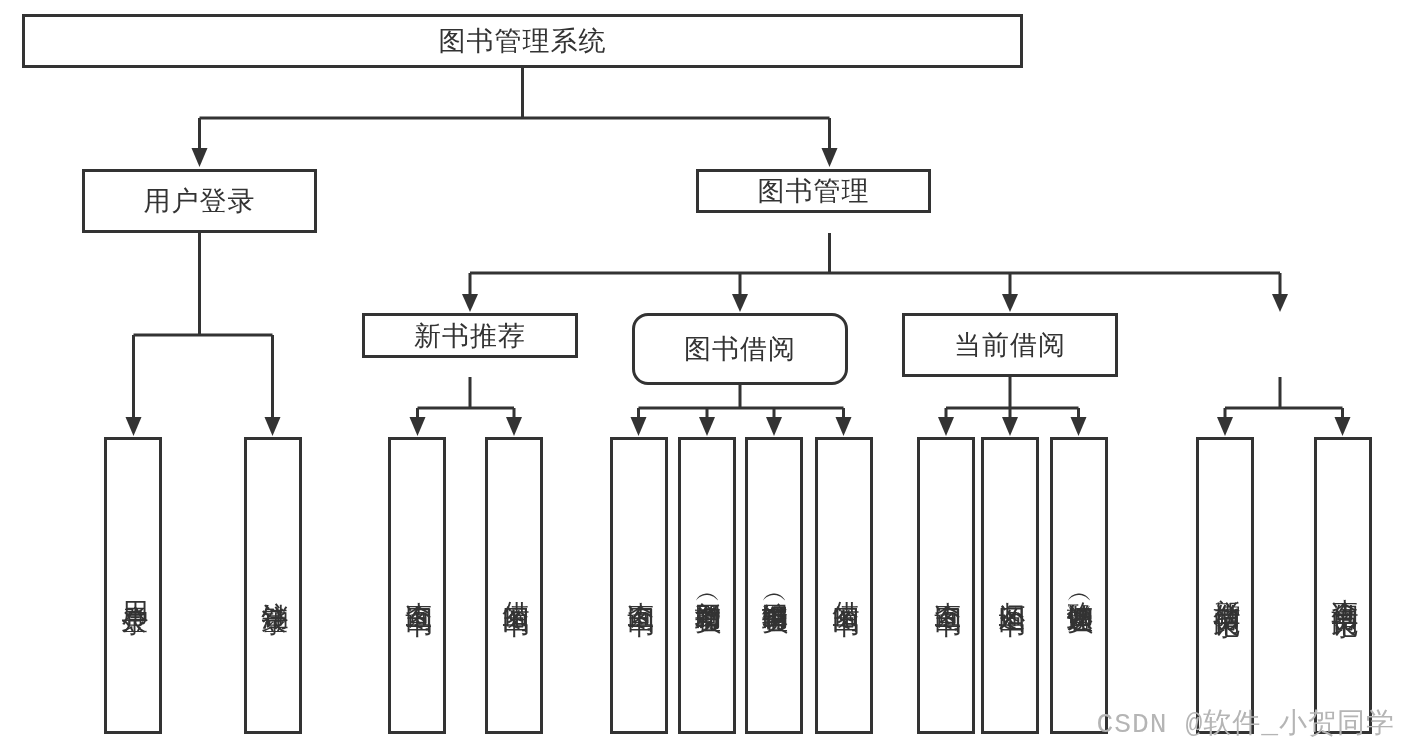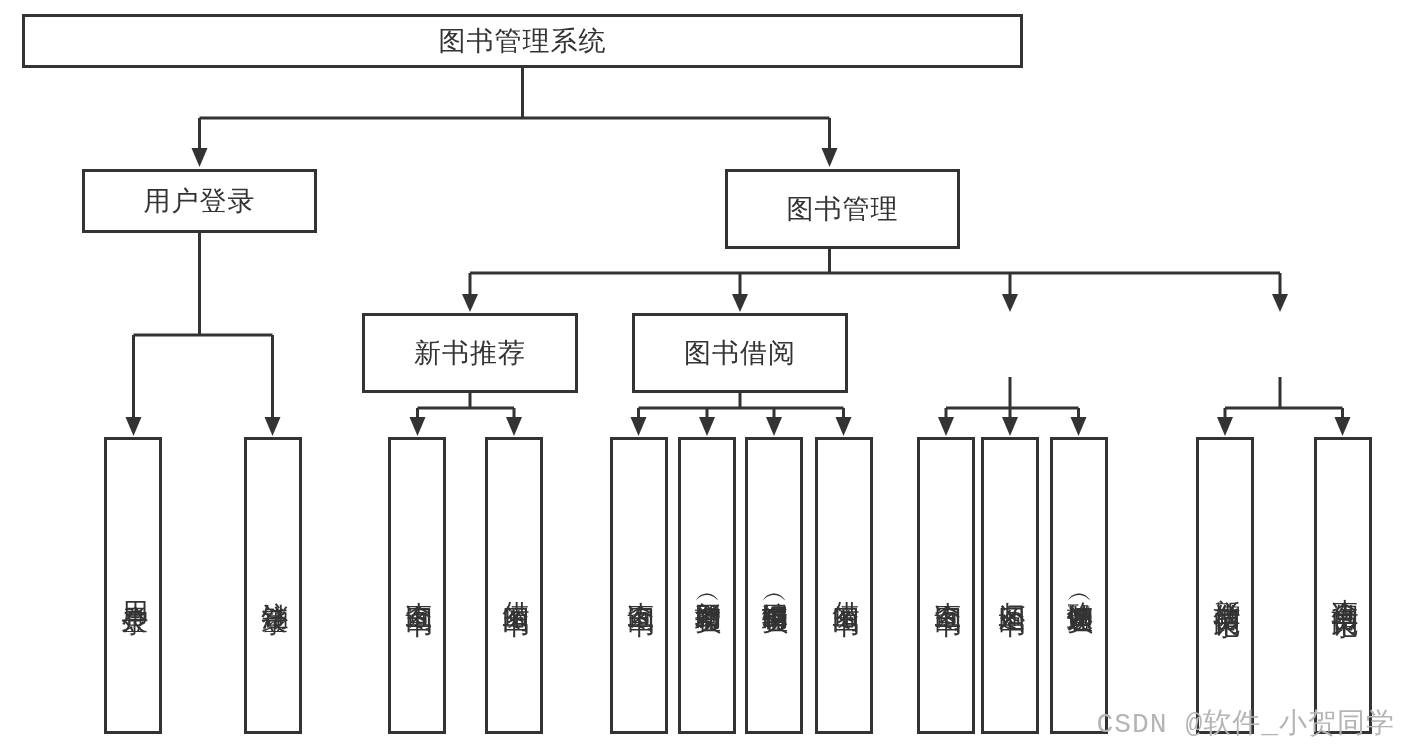--- a/index.html
+++ b/index.html
@@ -103,24 +103,25 @@
     <polygon points="1070.5,417 1086.5,417 1078.5,436"></polygon>
 
     <path d="M1280 377 V408 M1225 408 H1342.5 M1225 408 V419 M1342.5 408 V419"></path>
     <polygon points="1217,417 1233,417 1225,436"></polygon>
     <polygon points="1334.5,417 1350.5,417 1342.5,436"></polygon>
   </svg>
 
   <div class="node hnode" style="left:22px; top:14px; width:1001px; height:54px;">图书管理系统</div>
 
   <div class="node hnode" style="left:82px; top:169px; width:235px; height:64px;">用户登录</div>
-  <div class="node hnode" style="left:725px; top:169px; width:235px; height:80px;text-align:right;">图书管理</div>
+  <div class="node hnode" style="left:696px; top:169px; width:235px; height:44px;text-align:right;">图书管理</div>
 
-  <div class="node hnode" style="left:362px; top:313px; width:216px; height:80px;">新书推荐</div>
-  <div class="node hnode" style="left:632px; top:313px; width:216px; height:80px;">图书借阅</div>
+  <div class="node hnode" style="left:362px; top:313px; width:216px; height:45px;">新书推荐</div>
+  <div class="node hnode" style="left:632px; top:313px; width:216px; height:72px;border-radius:16px;">图书借阅</div>
+  <div class="node hnode" style="left:902px; top:313px; width:216px; height:64px;">当前借阅</div>
 
   <div class="node leaf" style="left:104px;">
     <span class="vtext">用户登录</span>
   </div>
   <div class="node leaf" style="left:244px;">
     <span class="vtext">注销登录</span>
   </div>
 
   <div class="node leaf" style="left:388px;">
     <span class="vtext">查询图书</span>

